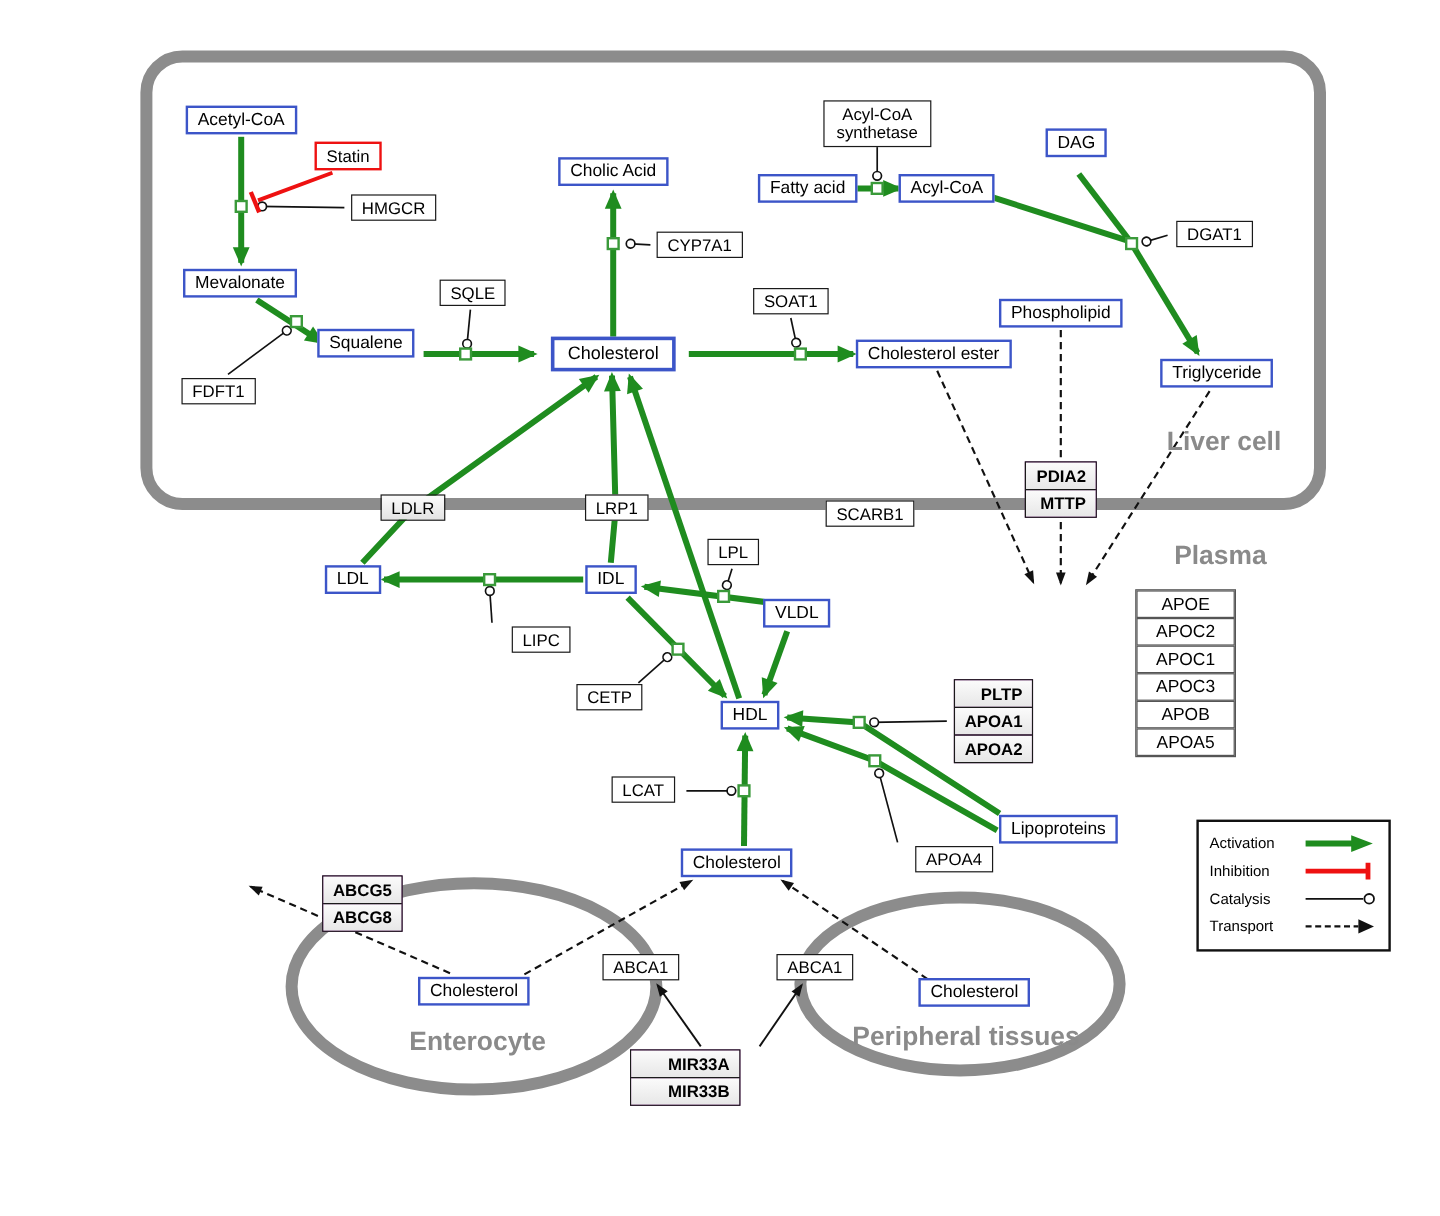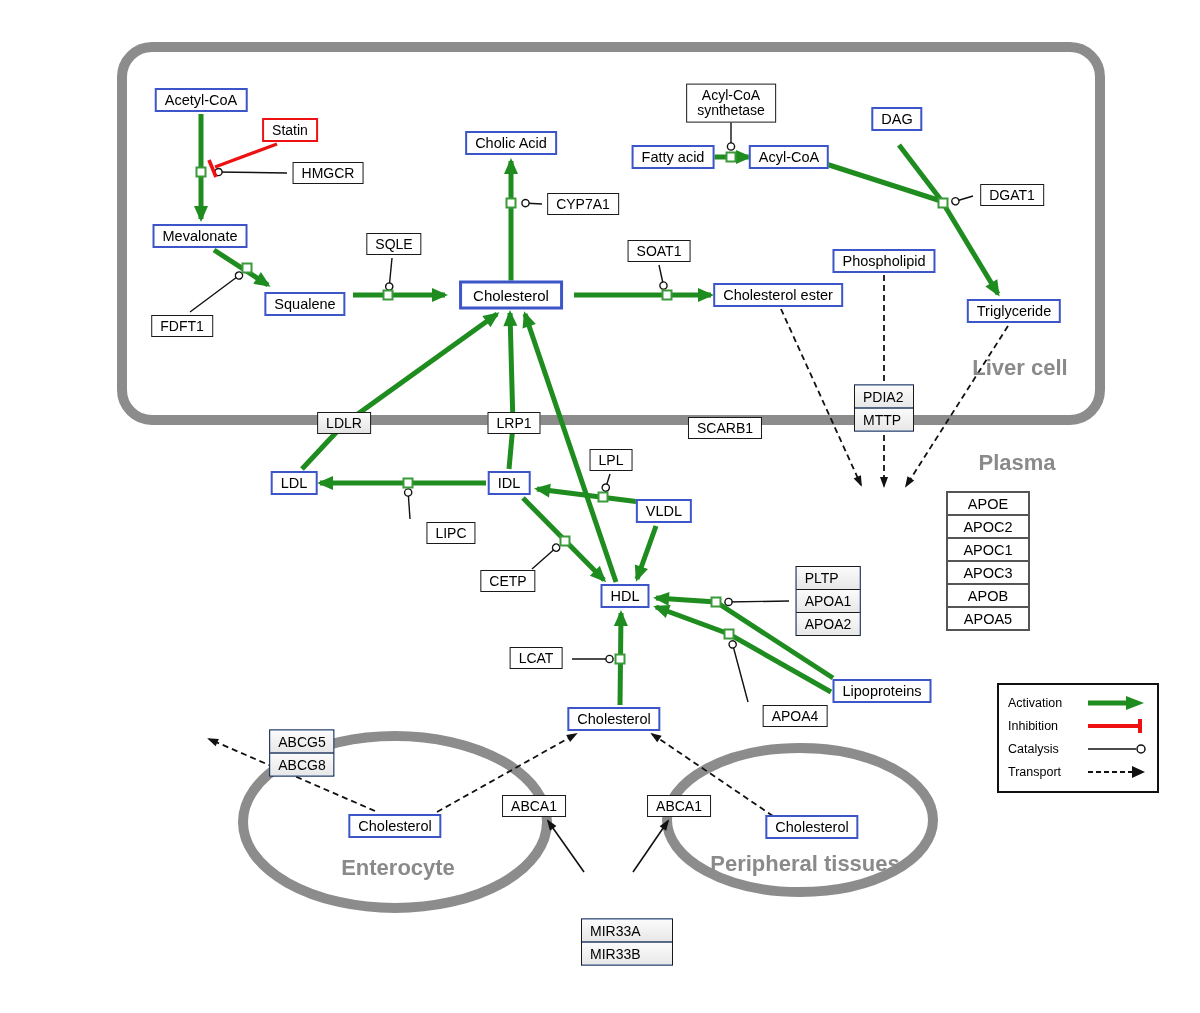--- a/index.html
+++ b/index.html
@@ -12,21 +12,21 @@
   .met { background:#ffffff; border:2px solid #3c55c8; padding:2px 8px; font-size:14.5px;
          color:#000; white-space:nowrap; text-align:center; }
   .met.major { border-width:3px; padding:3px 11px; font-size:15px; }
 
   .prot { background:#ffffff; border:1.5px solid #1a1a1a; padding:2px 8px; font-size:14px;
           color:#000; white-space:nowrap; text-align:center; }
   .prot.red { border:2.5px solid #ee1111; }
   .prot.shade { background:linear-gradient(180deg,#fbfbfb 0%,#e3e3e3 100%); }
   .prot.twoline { line-height:1.1; padding:3px 10px; }
 
-  .stack { border:1.5px solid #1a1a1a; background:#3b82f6; text-align:left; }
+  .stack { border:1.5px solid #1a1a1a; background:#701a75; text-align:right;font-weight:bold; }
   .stack .row { padding:3px 8px; font-size:14px; white-space:nowrap;
                 background:linear-gradient(180deg,#fbfbfb 0%,#e7e7e7 100%); }
   .stack .row + .row { border-top:1.5px solid #1a1a1a; }
 
   .grid { display:grid; grid-template-columns:1fr; border:1px solid #555; background:#fff; }
   .grid .cell { border:1px solid #555; padding:2.5px 10px; font-size:14.5px; text-align:center; min-width:60px; }
 
   .comp-label { color:#8a8a8a; font-weight:bold; font-size:22px; white-space:nowrap; }
 
   .legend { width:162px; border:2.5px solid #111; background:#fff; padding:6px 9px 8px; box-sizing:border-box; }
@@ -130,21 +130,21 @@
     </g>
   </svg>
 
   <div class="comp-label" style="left:1020px; top:368px;">Liver cell</div>
   <div class="comp-label" style="left:1017px; top:463px;">Plasma</div>
   <div class="comp-label" style="left:398px; top:868px;">Enterocyte</div>
   <div class="comp-label" style="left:805px; top:864px;">Peripheral tissues</div>
 
   <div class="met" style="left:201px; top:100px;">Acetyl-CoA</div>
   <div class="met" style="left:200px; top:236px;">Mevalonate</div>
-  <div class="met" style="left:305px; top:304px;">Squalene</div>
+  <div class="met" style="left:305px; top:286px;">Squalene</div>
   <div class="met" style="left:511px; top:143px;">Cholic Acid</div>
   <div class="met major" style="left:511px; top:295px;">Cholesterol</div>
   <div class="met" style="left:778px; top:295px;">Cholesterol ester</div>
   <div class="met" style="left:673px; top:157px;">Fatty acid</div>
   <div class="met" style="left:789px; top:157px;">Acyl-CoA</div>
   <div class="met" style="left:897px; top:119px;">DAG</div>
   <div class="met" style="left:884px; top:261px;">Phospholipid</div>
   <div class="met" style="left:1014px; top:311px;">Triglyceride</div>
   <div class="met" style="left:294px; top:483px;">LDL</div>
   <div class="met" style="left:509px; top:483px;">IDL</div>
@@ -198,21 +198,21 @@
   </div>
 
   <div class="stack" style="left:302px; top:753px; min-width:62px;">
     <div class="row">ABCG5</div>
     <div class="row">ABCG8</div>
   </div>
 
   <div class="prot" style="left:534px; top:806px;">ABCA1</div>
   <div class="prot" style="left:679px; top:806px;">ABCA1</div>
 
-  <div class="stack" style="left:627px; top:898px; min-width:90px;margin-top:44px;">
+  <div class="stack" style="left:571px; top:898px; min-width:90px;">
     <div class="row">MIR33A</div>
     <div class="row">MIR33B</div>
   </div>
 
   <div class="legend" style="left:1078px; top:738px;">
     <div class="lrow">
       <span>Activation</span>
       <svg width="62" height="16">
         <line x1="2" y1="8" x2="42" y2="8" stroke="#1f8c1f" stroke-width="5"></line>
         <path d="M40,1 L58,8 L40,15 Z" fill="#1f8c1f"></path>

